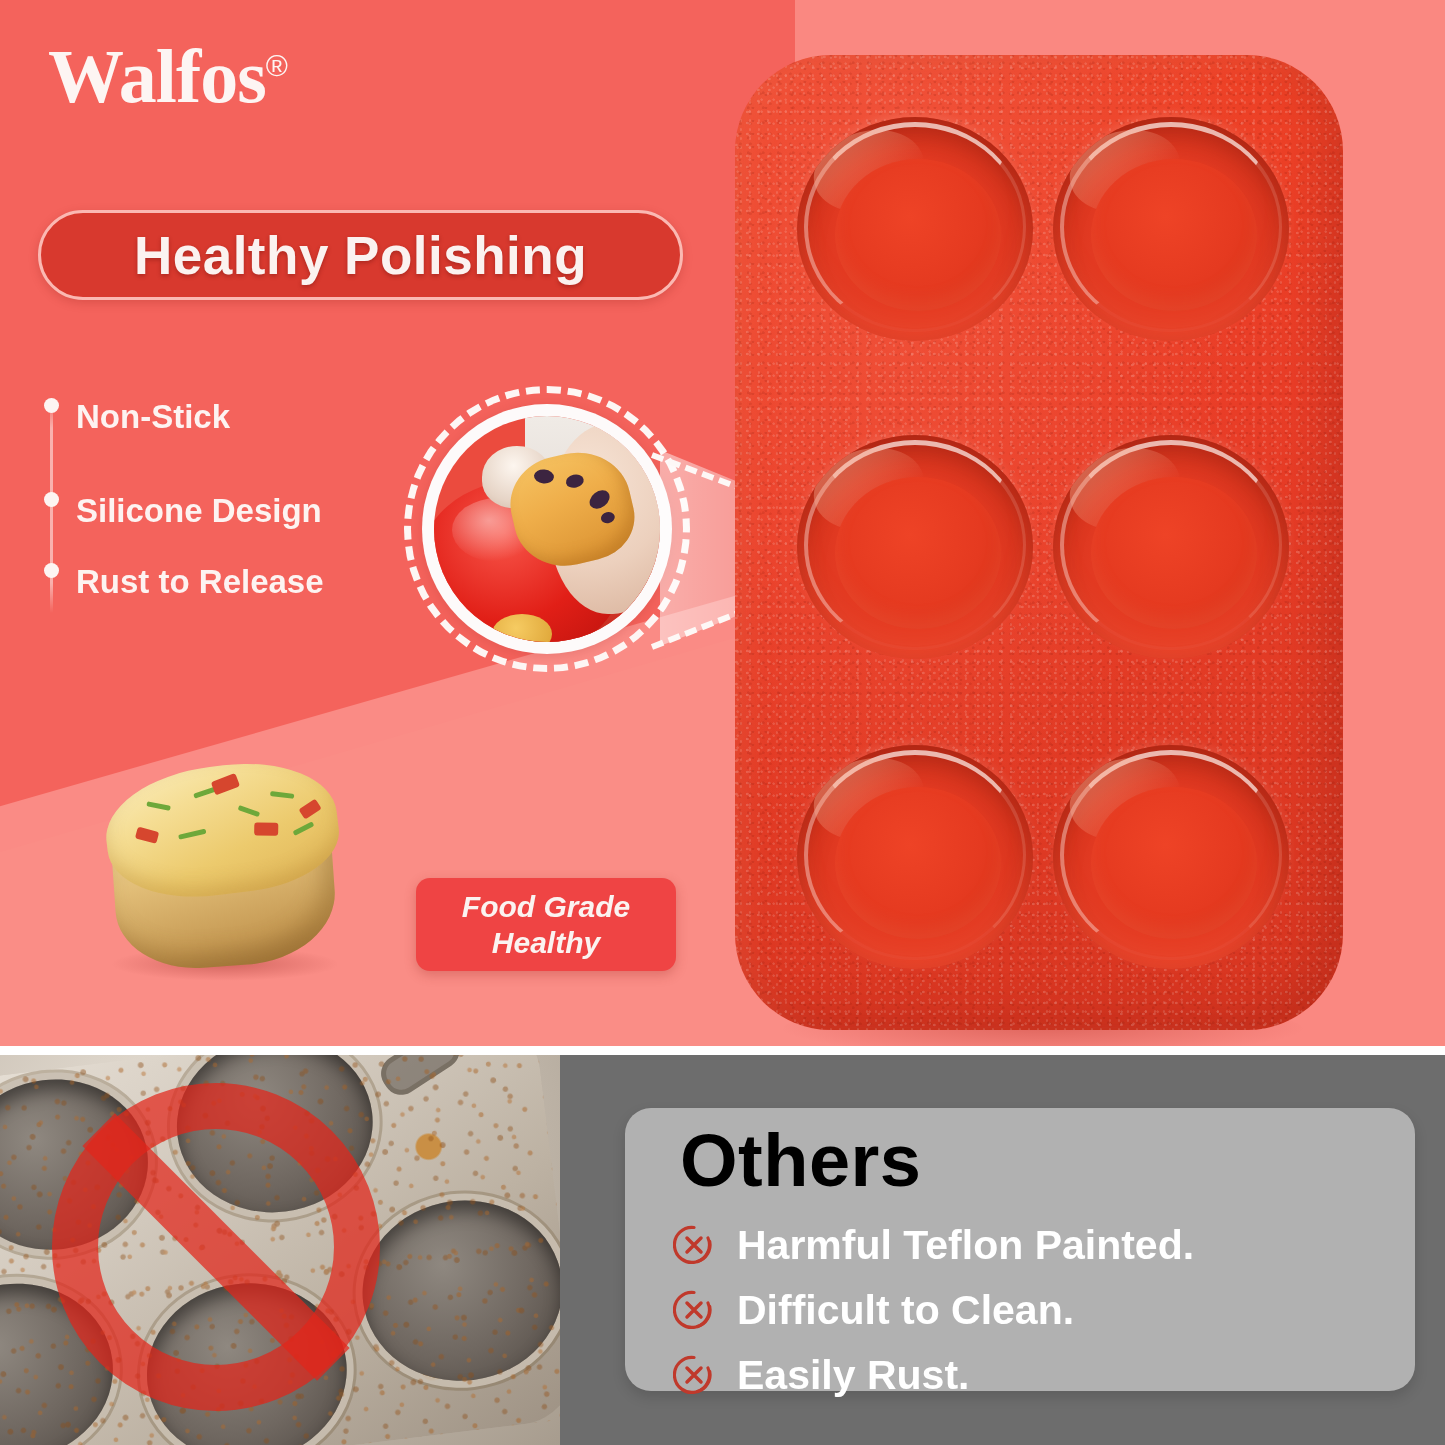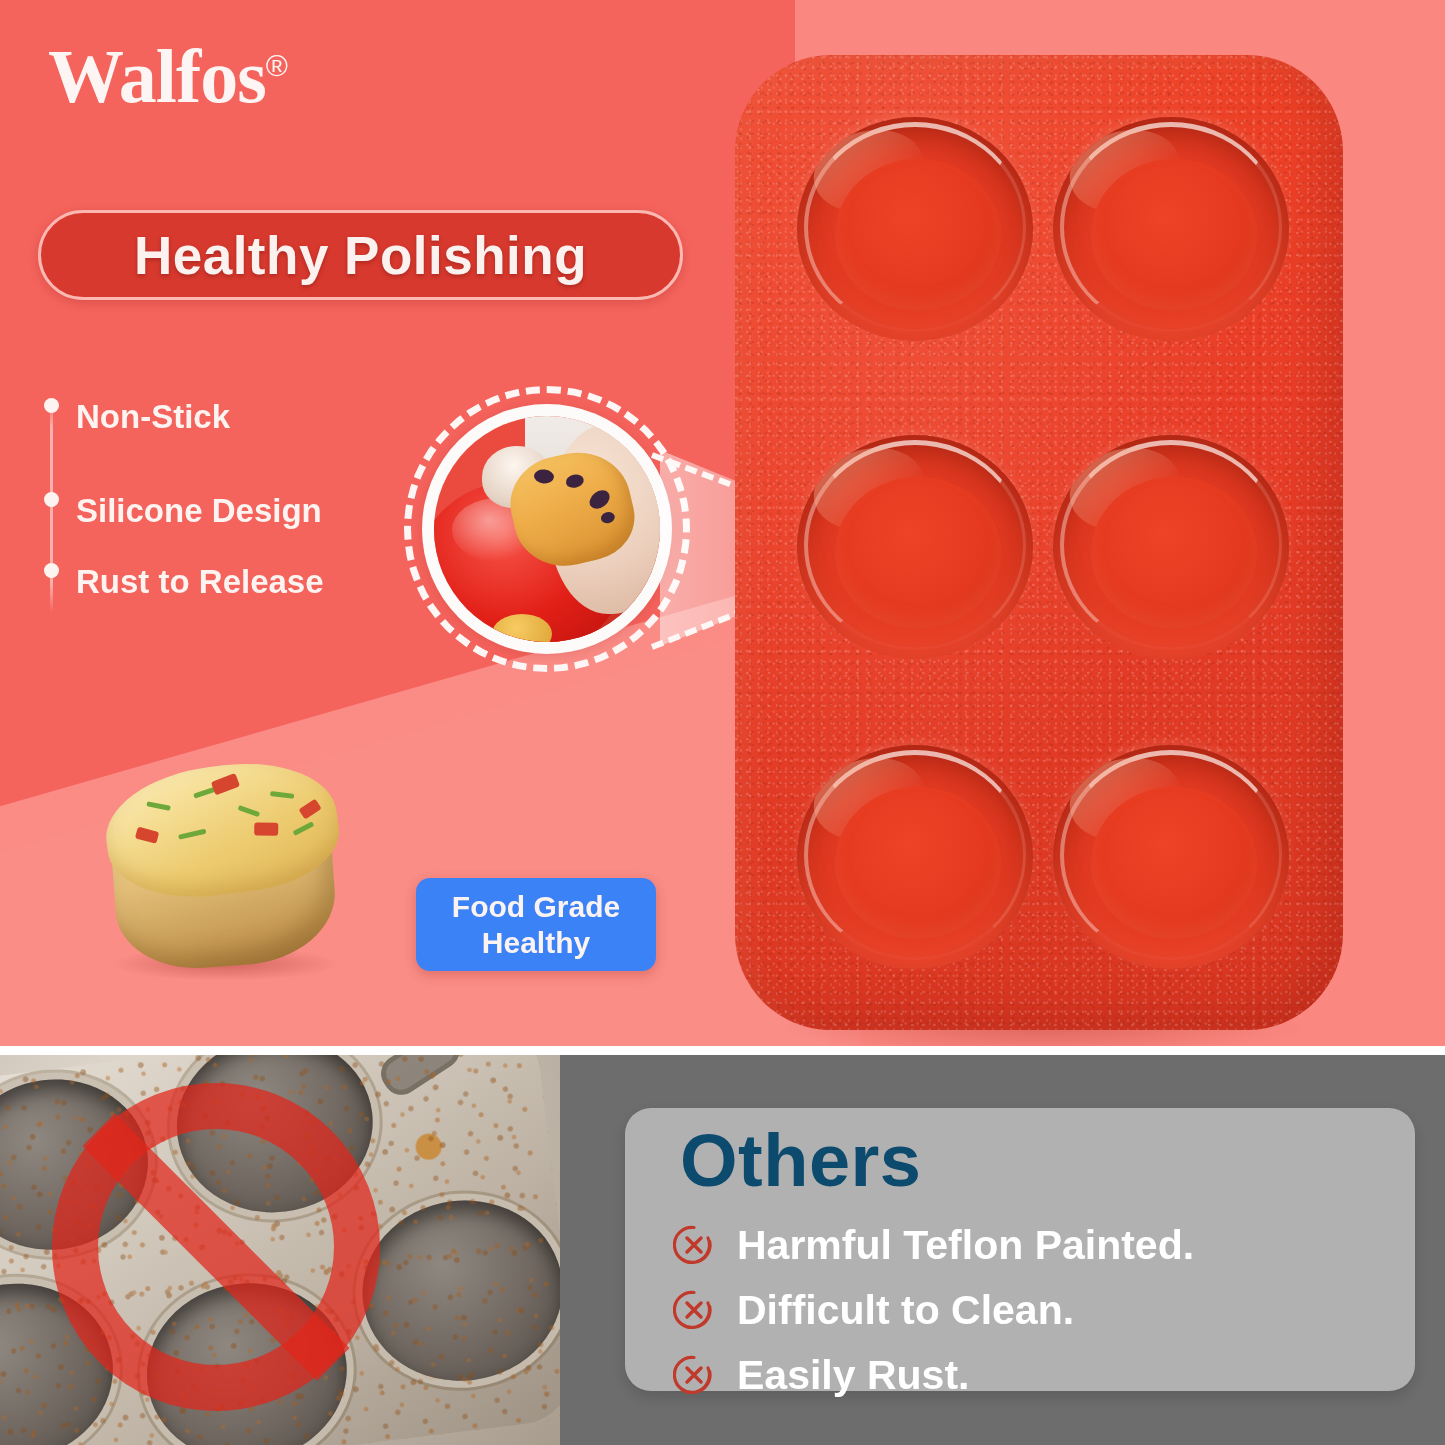--- a/index.html
+++ b/index.html
@@ -194,24 +194,25 @@
     transform:rotate(-7deg);
     background:linear-gradient(158deg,#fbeebf 0%,#f5dd93 30%,#ecca6d 62%,#dfb355 100%);
     box-shadow:inset 0 -10px 18px rgba(170,120,40,.3);
     overflow:hidden;
   }
   .chive{position:absolute;background:#6ea83a;border-radius:2px;}
   .pep{position:absolute;background:#d6462e;border-radius:3px;}
 
   
   .badge-fg{
-    position:absolute;left:416px;top:878px;width:240px;height:93px;
-    background:#3b82f6;border-radius:14px;
+    position:absolute;left:416px;top:878px;width:260px;height:93px;
+    background:#ef4444;border-radius:14px;
     display:flex;align-items:center;justify-content:center;
     box-shadow:0 4px 12px rgba(150,35,28,.28);
+    font-style:italic;
   }
   .badge-fg span{
     color:#fbf3f1;font-weight:bold;font-size:30px;line-height:1.18;
     text-align:center;
   }
 
   
   .pan-wrap{
     position:absolute;left:735px;top:55px;width:608px;height:975px;
   }
@@ -358,21 +359,21 @@
 
   
   .others-card{
     position:absolute;left:625px;top:53px;width:790px;height:283px;
     background:#b1b1b1;
     border-radius:26px;
     box-shadow:0 6px 14px rgba(0,0,0,.14);
   }
   .others-title{
     position:absolute;left:55px;top:16px;
-    color:#0c4a6e;font-weight:bold;font-size:74px;line-height:1;
+    color:#000000;font-weight:bold;font-size:74px;line-height:1;
     letter-spacing:.5px;
   }
   .others-list{
     position:absolute;left:48px;top:108px;width:720px;
   }
   .others-row{
     display:flex;align-items:center;height:58px;margin-bottom:7px;
   }
   .x-icon{flex:0 0 auto;width:42px;height:42px;}
   .others-text{

